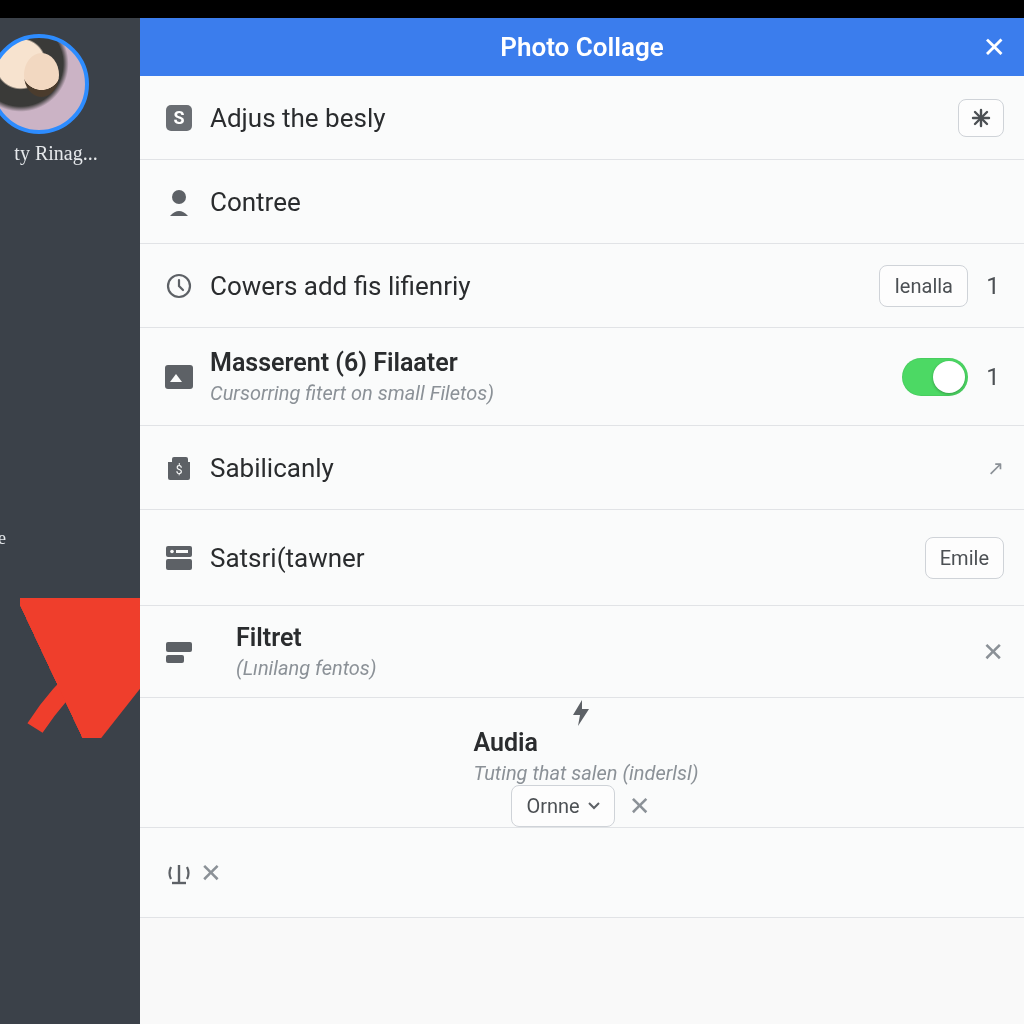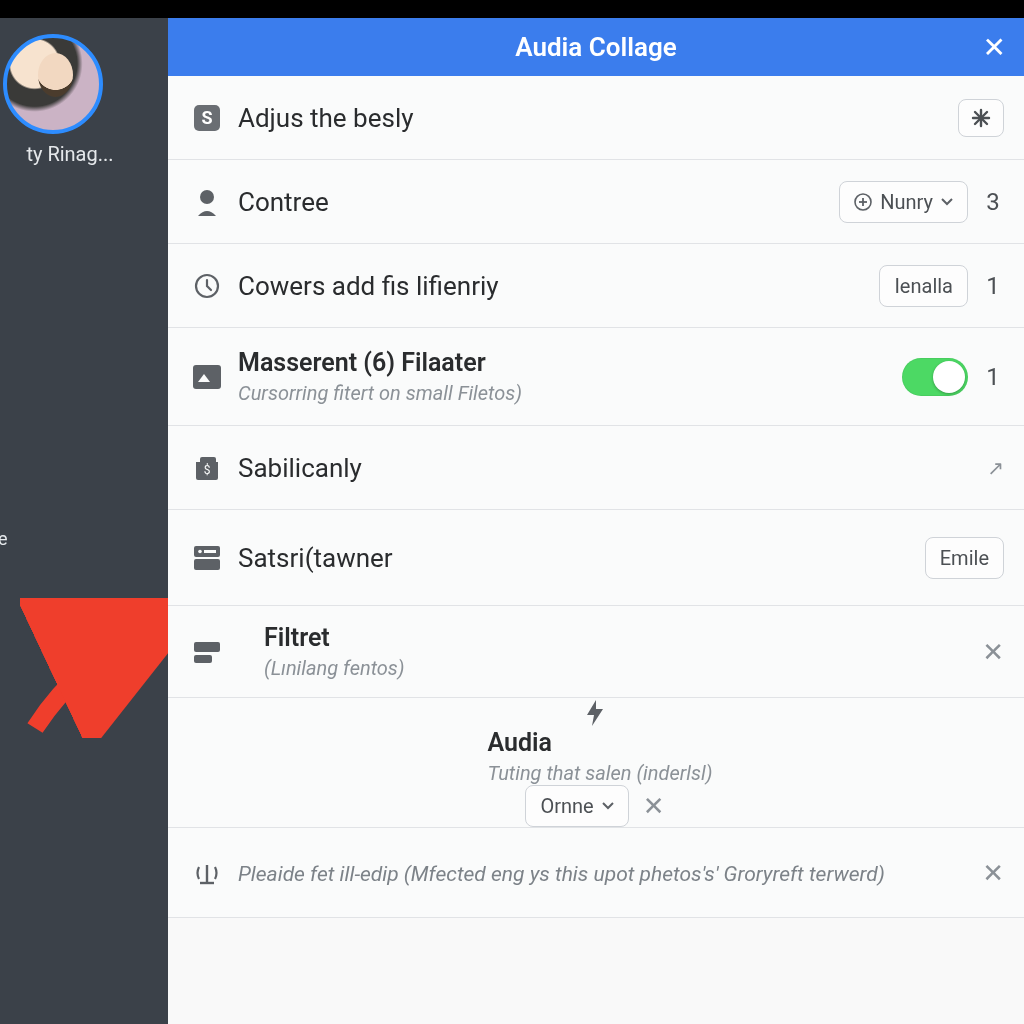--- a/index.html
+++ b/index.html
@@ -1,18 +1,18 @@
 <!DOCTYPE html>
 <html><head>
 <meta charset="utf-8">
 <style>
 * { box-sizing: border-box; margin: 0; padding: 0; }
 html, body { width: 1024px; height: 1024px; overflow: hidden; font-family: -apple-system, BlinkMacSystemFont, "Segoe UI", Roboto, sans-serif; background: #000; }
 .app { display: flex; width: 100%; height: 100%; background: #000; padding-top: 18px; }
-.sidebar { width: 168px; background: #3b4149; flex-shrink: 0; position: relative; padding-top: 8px; }
+.sidebar { width: 140px; background: #3b4149; flex-shrink: 0; position: relative; padding-top: 8px; font-family: Liberation Serif, serif; }
 .avatar-wrap { display: flex; flex-direction: column; align-items: center; padding: 8px 0 0 0; }
 .avatar { width: 100px; height: 100px; border-radius: 50%; border: 4px solid #2d8cff; overflow: hidden; background: radial-gradient(circle at 30% 28%, #f7e3cf 0 26%, #3a3a38 28% 46%, #cbb3c5 52% 100%); position: relative; margin-left: -62px; }
 .avatar::after { content: ""; position: absolute; left: 34%; top: 16%; width: 38%; height: 48%; border-radius: 50%; background: radial-gradient(circle at 50% 40%, #f2d8c1 0 60%, #4b3c2d 62% 100%); }
 .avatar-name { color: #e5e8eb; font-size: 20px; margin-top: 8px; margin-left: -28px; white-space: nowrap; }
 .side-e { color:#e5e8eb; font-size:18px; position:absolute; left:-2px; top:510px;}
 .side-arrow { position: absolute; left: 20px; top: 580px; width: 160px; height: 140px; }
 .main { flex: 1; background: #f7f8f9; display: flex; flex-direction: column; }
 .header { background: #3b7ded; color: #fff; height: 58px; display: flex; align-items: center; justify-content: center; position: relative; font-size: 26px; font-weight: 600; }
 .header .close { position: absolute; right: 18px; top: 50%; transform: translateY(-50%); font-size: 28px; font-weight: 300; cursor: pointer; }
 .content { flex:1; background:#f9f9f9; }
@@ -48,21 +48,21 @@
           <marker id="ah1" markerWidth="10" markerHeight="10" refX="7" refY="5" orient="auto">
             <path d="M0,0 L10,5 L0,10 Z" fill="#ef3e2c"></path>
           </marker>
         </defs>
       <path d="M15,130 Q 60,60 145,20" stroke="#ef3e2c" stroke-width="18" fill="none" marker-end="url(#ah1)"></path>
     </svg>
   </div>
 
   <div class="main">
     <div class="header">
-      <span>Audia Collage</span>
+      <span>Photo Collage</span>
       <span class="close">✕</span>
     </div>
 
     <div class="content" style="position:relative;">
 
       <div class="redbox" style="left:6px; top:4px; width:838px; height:168px; border-radius:4px;"></div>
 
       <div class="row">
         <div class="ic">
           <svg width="30" height="30" viewBox="0 0 30 30">
@@ -90,34 +90,20 @@
       <div class="row">
         <div class="ic">
           <svg width="26" height="28" viewBox="0 0 26 28">
               <circle cx="13" cy="9" r="7" fill="#5d6166"></circle>
               <path d="M4 28 Q13 18 22 28 Z" fill="#5d6166"></path>
             </svg>
         </div>
         <div class="txt">
             <div class="lbl">Contree</div>
           </div>
-        <div class="right">
-          <div class="btn">
-            <svg width="18" height="18" viewBox="0 0 18 18">
-                <circle cx="9" cy="9" r="8" fill="none" stroke="#5d6166" stroke-width="1.6"></circle>
-                <line x1="9" y1="5" x2="9" y2="13" stroke="#5d6166" stroke-width="1.8"></line>
-                <line x1="5" y1="9" x2="13" y2="9" stroke="#5d6166" stroke-width="1.8"></line>
-              </svg>
-            <span>Nunry</span>
-            <svg width="12" height="8" viewBox="0 0 12 8">
-                <path d="M1 1 L6 6 L11 1" stroke="#5d6166" stroke-width="2" fill="none"></path>
-              </svg>
-          </div>
-          <div class="num">3</div>
-        </div>
       </div>
 
       <div class="row">
         <div class="ic">
           <svg width="28" height="28" viewBox="0 0 28 28">
               <circle cx="14" cy="14" r="11" fill="none" stroke="#5d6166" stroke-width="2.2"></circle>
               <path d="M14 8 V14 L18 18" stroke="#5d6166" stroke-width="2.2" fill="none" stroke-linecap="round"></path>
             </svg>
         </div>
         <div class="txt">
@@ -231,23 +217,20 @@
 
       <div class="row" style="min-height:90px;">
         <div class="ic">
           <svg width="30" height="28" viewBox="0 0 30 28">
               <path d="M15 6 V24" stroke="#5d6166" stroke-width="2.4"></path>
               <path d="M7 8 Q4 14 7 20" stroke="#5d6166" stroke-width="2.2" fill="none"></path>
               <path d="M23 8 Q26 14 23 20" stroke="#5d6166" stroke-width="2.2" fill="none"></path>
               <path d="M8 24 H22" stroke="#5d6166" stroke-width="2.4"></path>
             </svg>
         </div>
-        <div class="txt">
-          <div class="sub" style="font-size:21px; color:#7c8288; line-height:1.25;">Pleaide fet ill-edip (Mfected eng ys this upot phetos's' Groryreft terwerd)</div>
-        </div>
         <div class="right">
             <span class="xic">✕</span>
           </div>
       </div>
 
     </div>
   </div>
 </div>
 
 </body></html>

